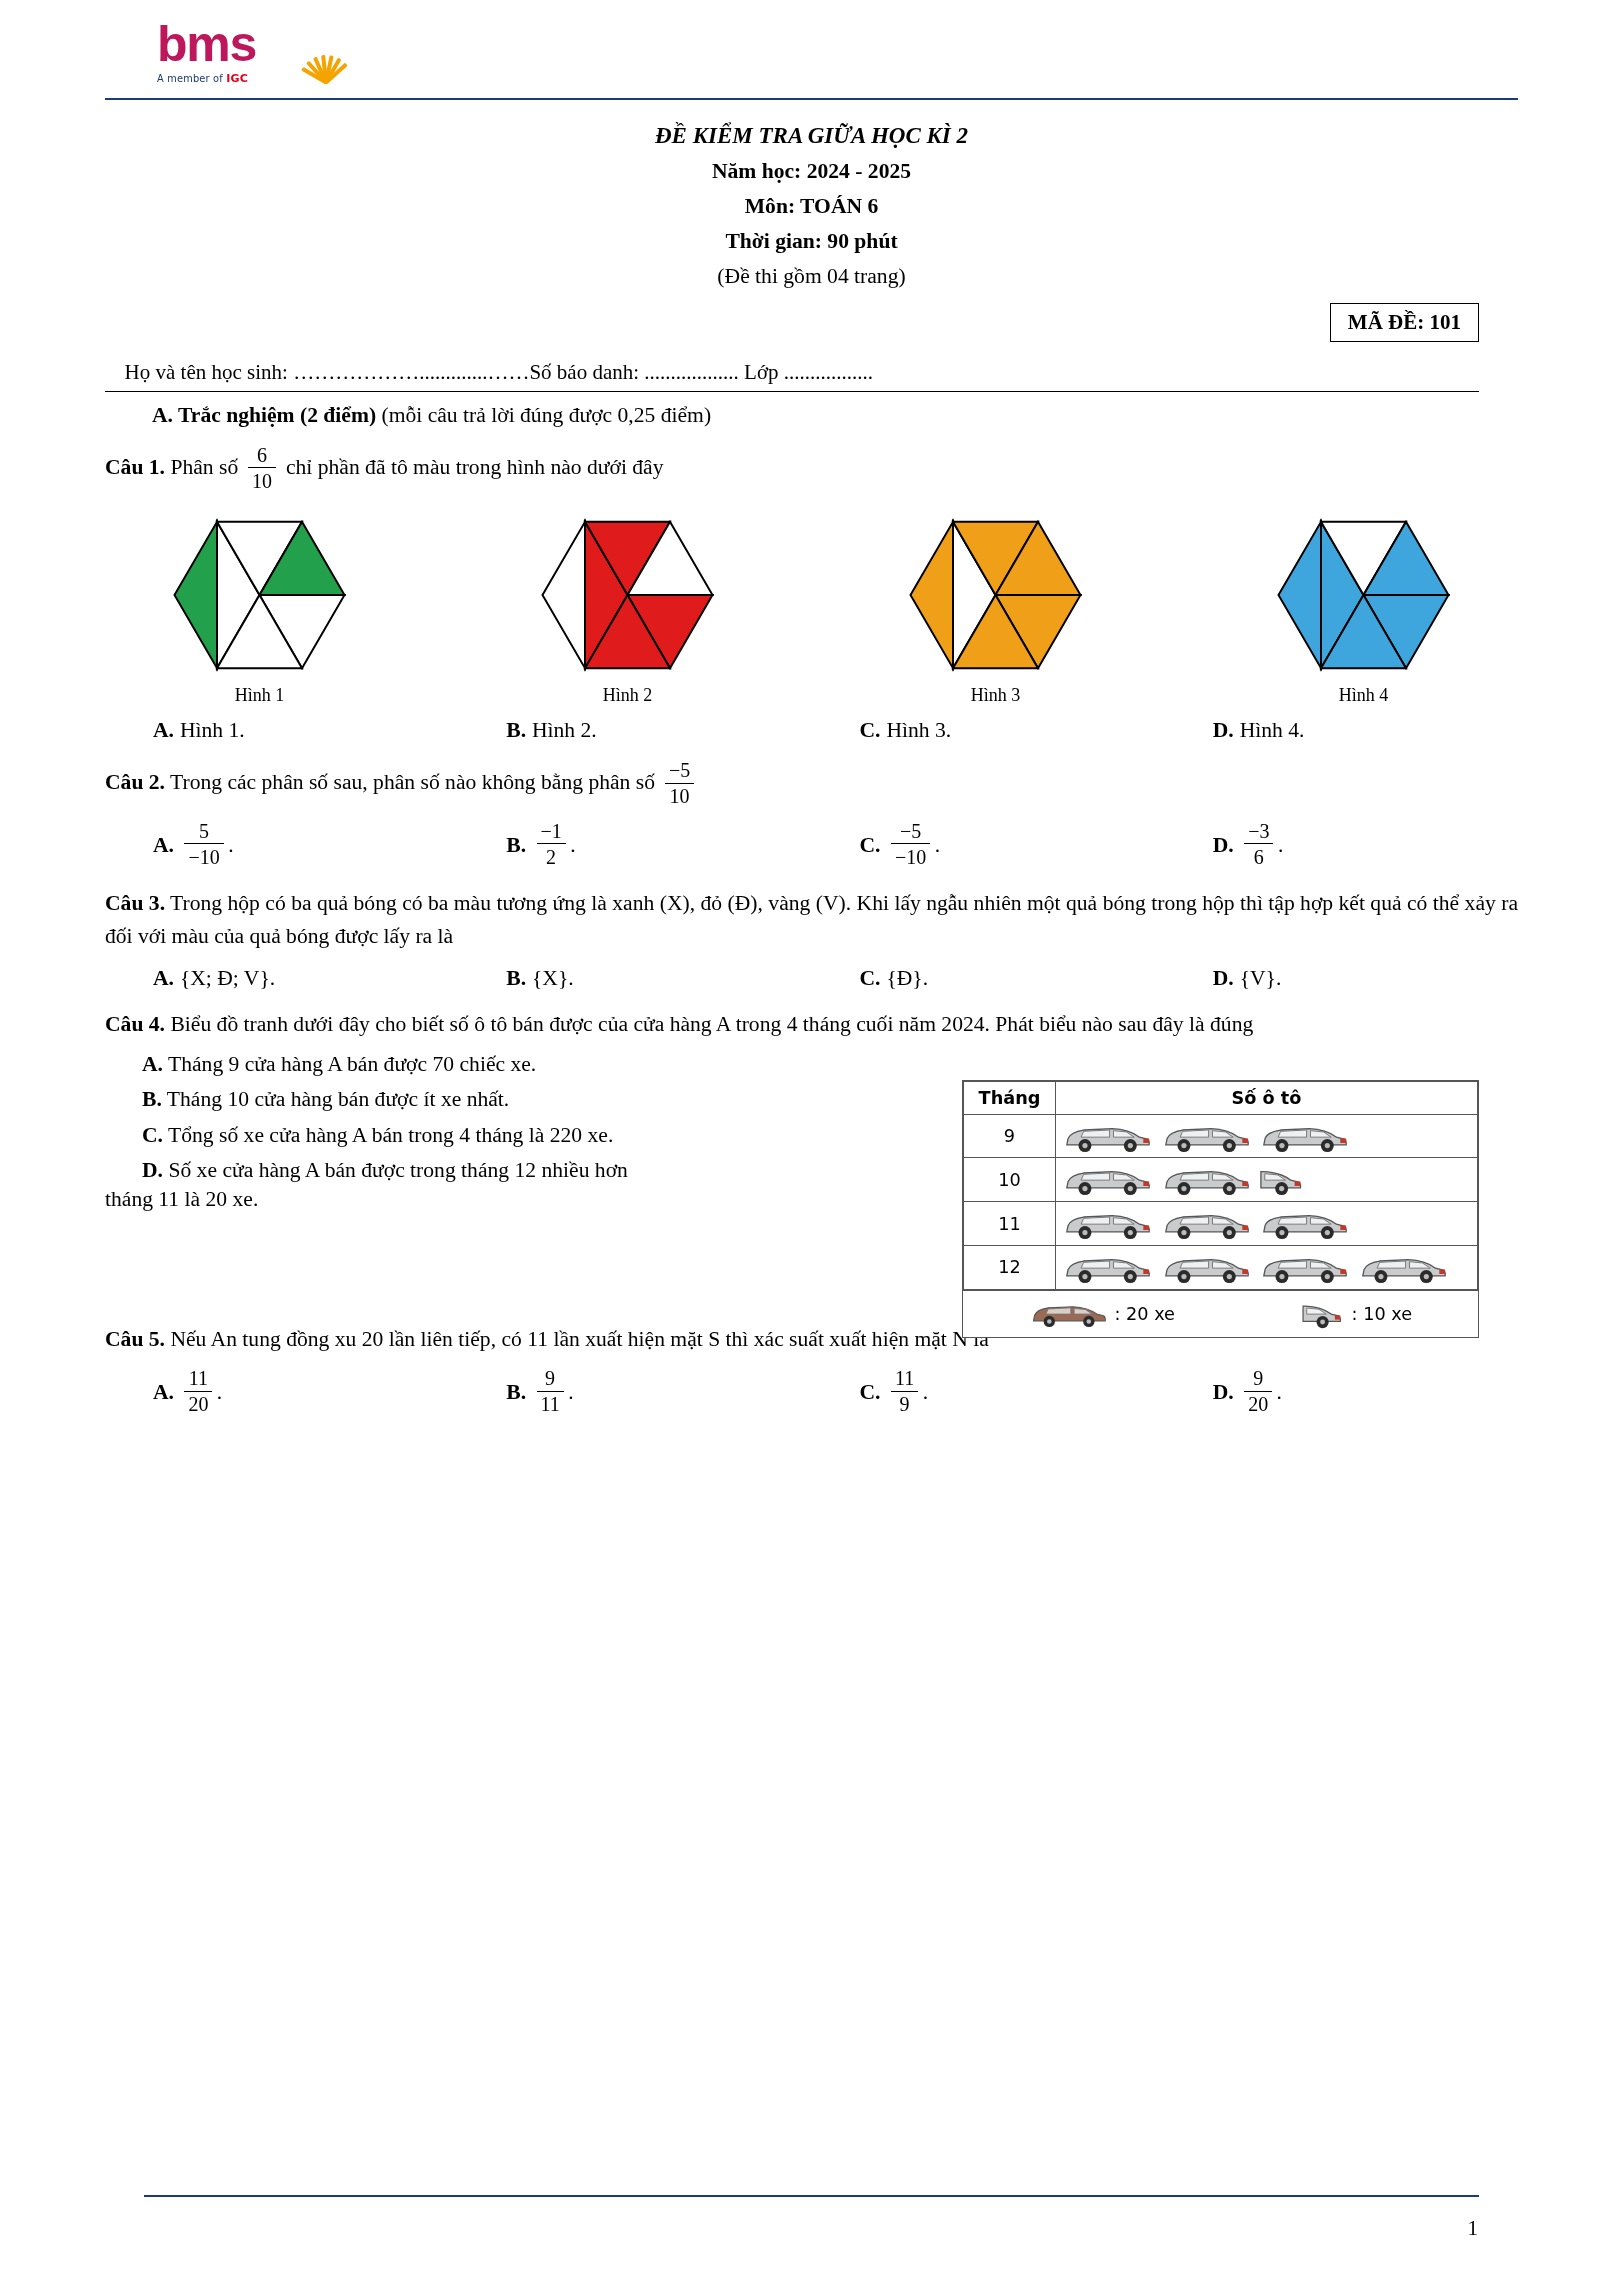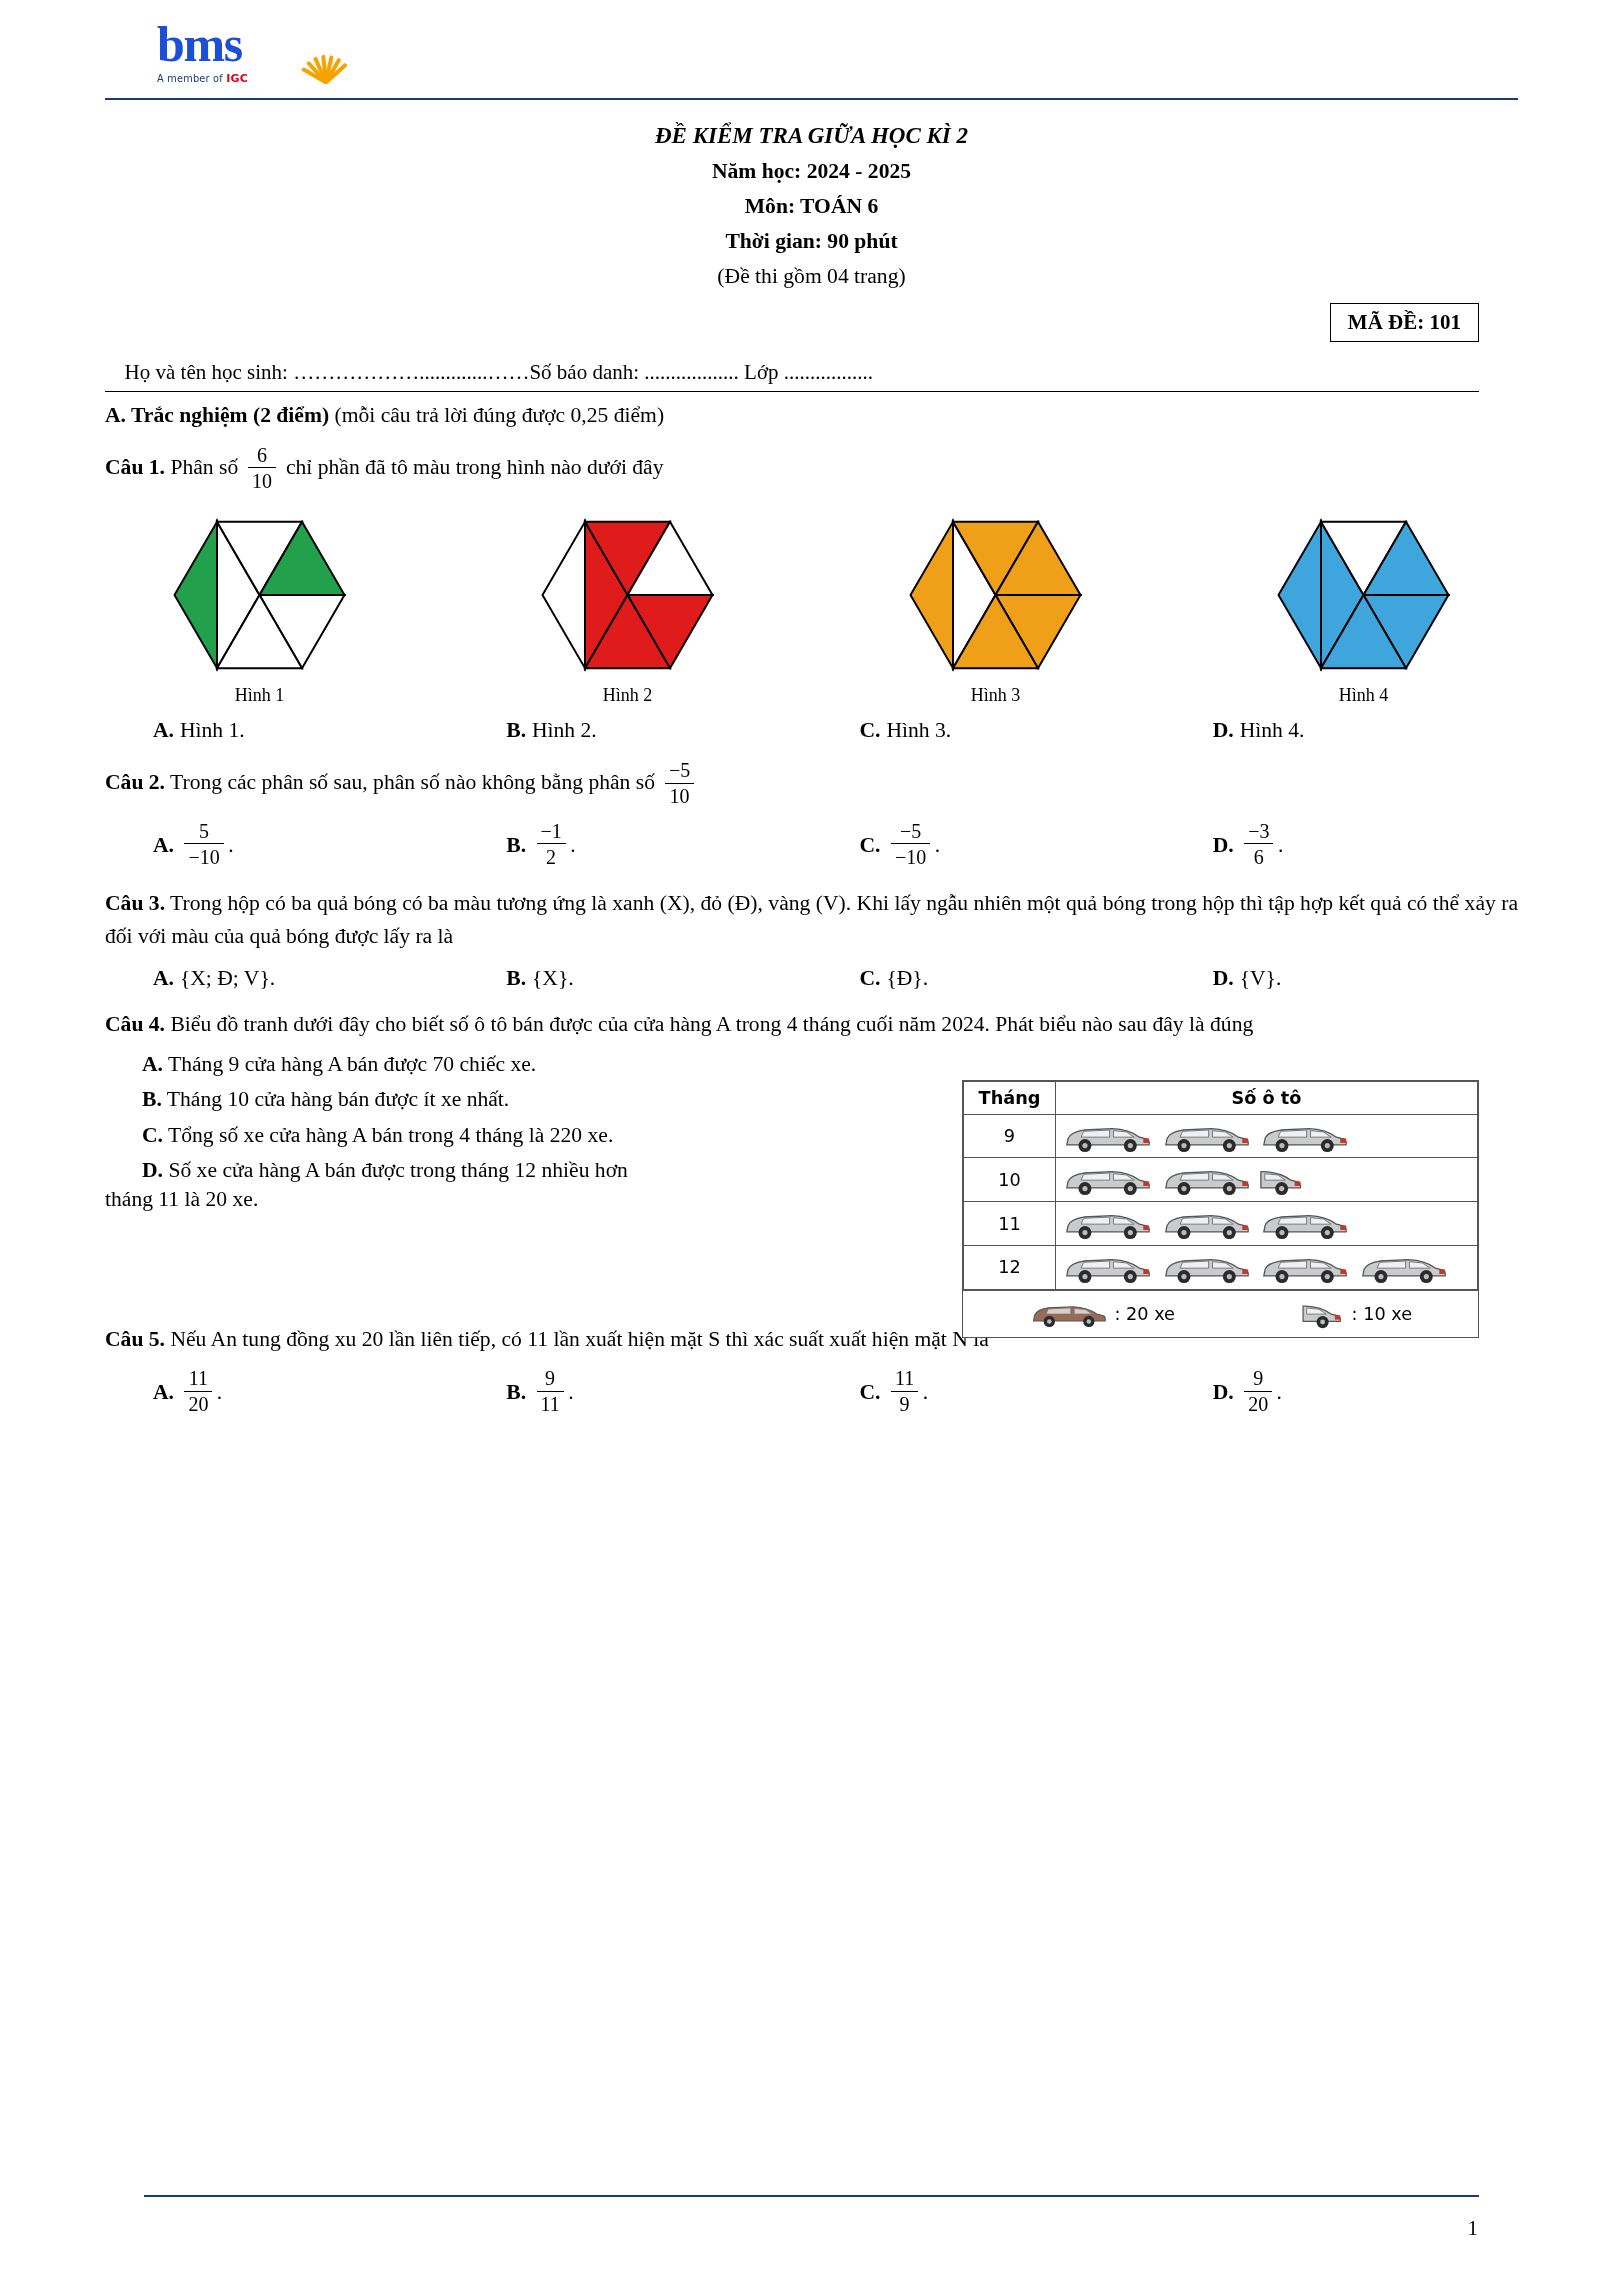--- a/index.html
+++ b/index.html
@@ -27,24 +27,24 @@
     height: 98px;
   }
   .logo {
     position: absolute;
     left: 52px;
     top: 18.3px;
     width: 196px;
     height: 79px;
   }
   .logo-bms {
-    font-family: Liberation Serif, serif;
+    font-family: Liberation Sans, sans-serif;
     font-weight: bold;
     font-size: 50px;
-    color: #1d4ed8;
+    color: #be185d;
     letter-spacing: -1.3px;
     line-height: 52px;
   }
   .logo-sub {
     font-family: "DejaVu Sans", sans-serif;
     font-size: 9.8px;
     color: #1a3a7a;
     margin-top: 1.3px;
     letter-spacing: 0.2px;
   }
@@ -114,20 +114,21 @@
   }
   
   .sec-title {
     font-size: 21.6px;
     font-weight: bold;
     margin-top: 14.4px;
   }
   .sub-title {
     font-size: 21.6px;
     margin-top: 10.5px;
+    margin-left: 47px;
   }
   .sub-title b { font-weight: bold; }
   .q {
     font-size: 21.6px;
     margin-top: 17px;
     line-height: 1.55;
     text-align: justify;
   }
   .q b { font-weight: bold; }
   .frac {

